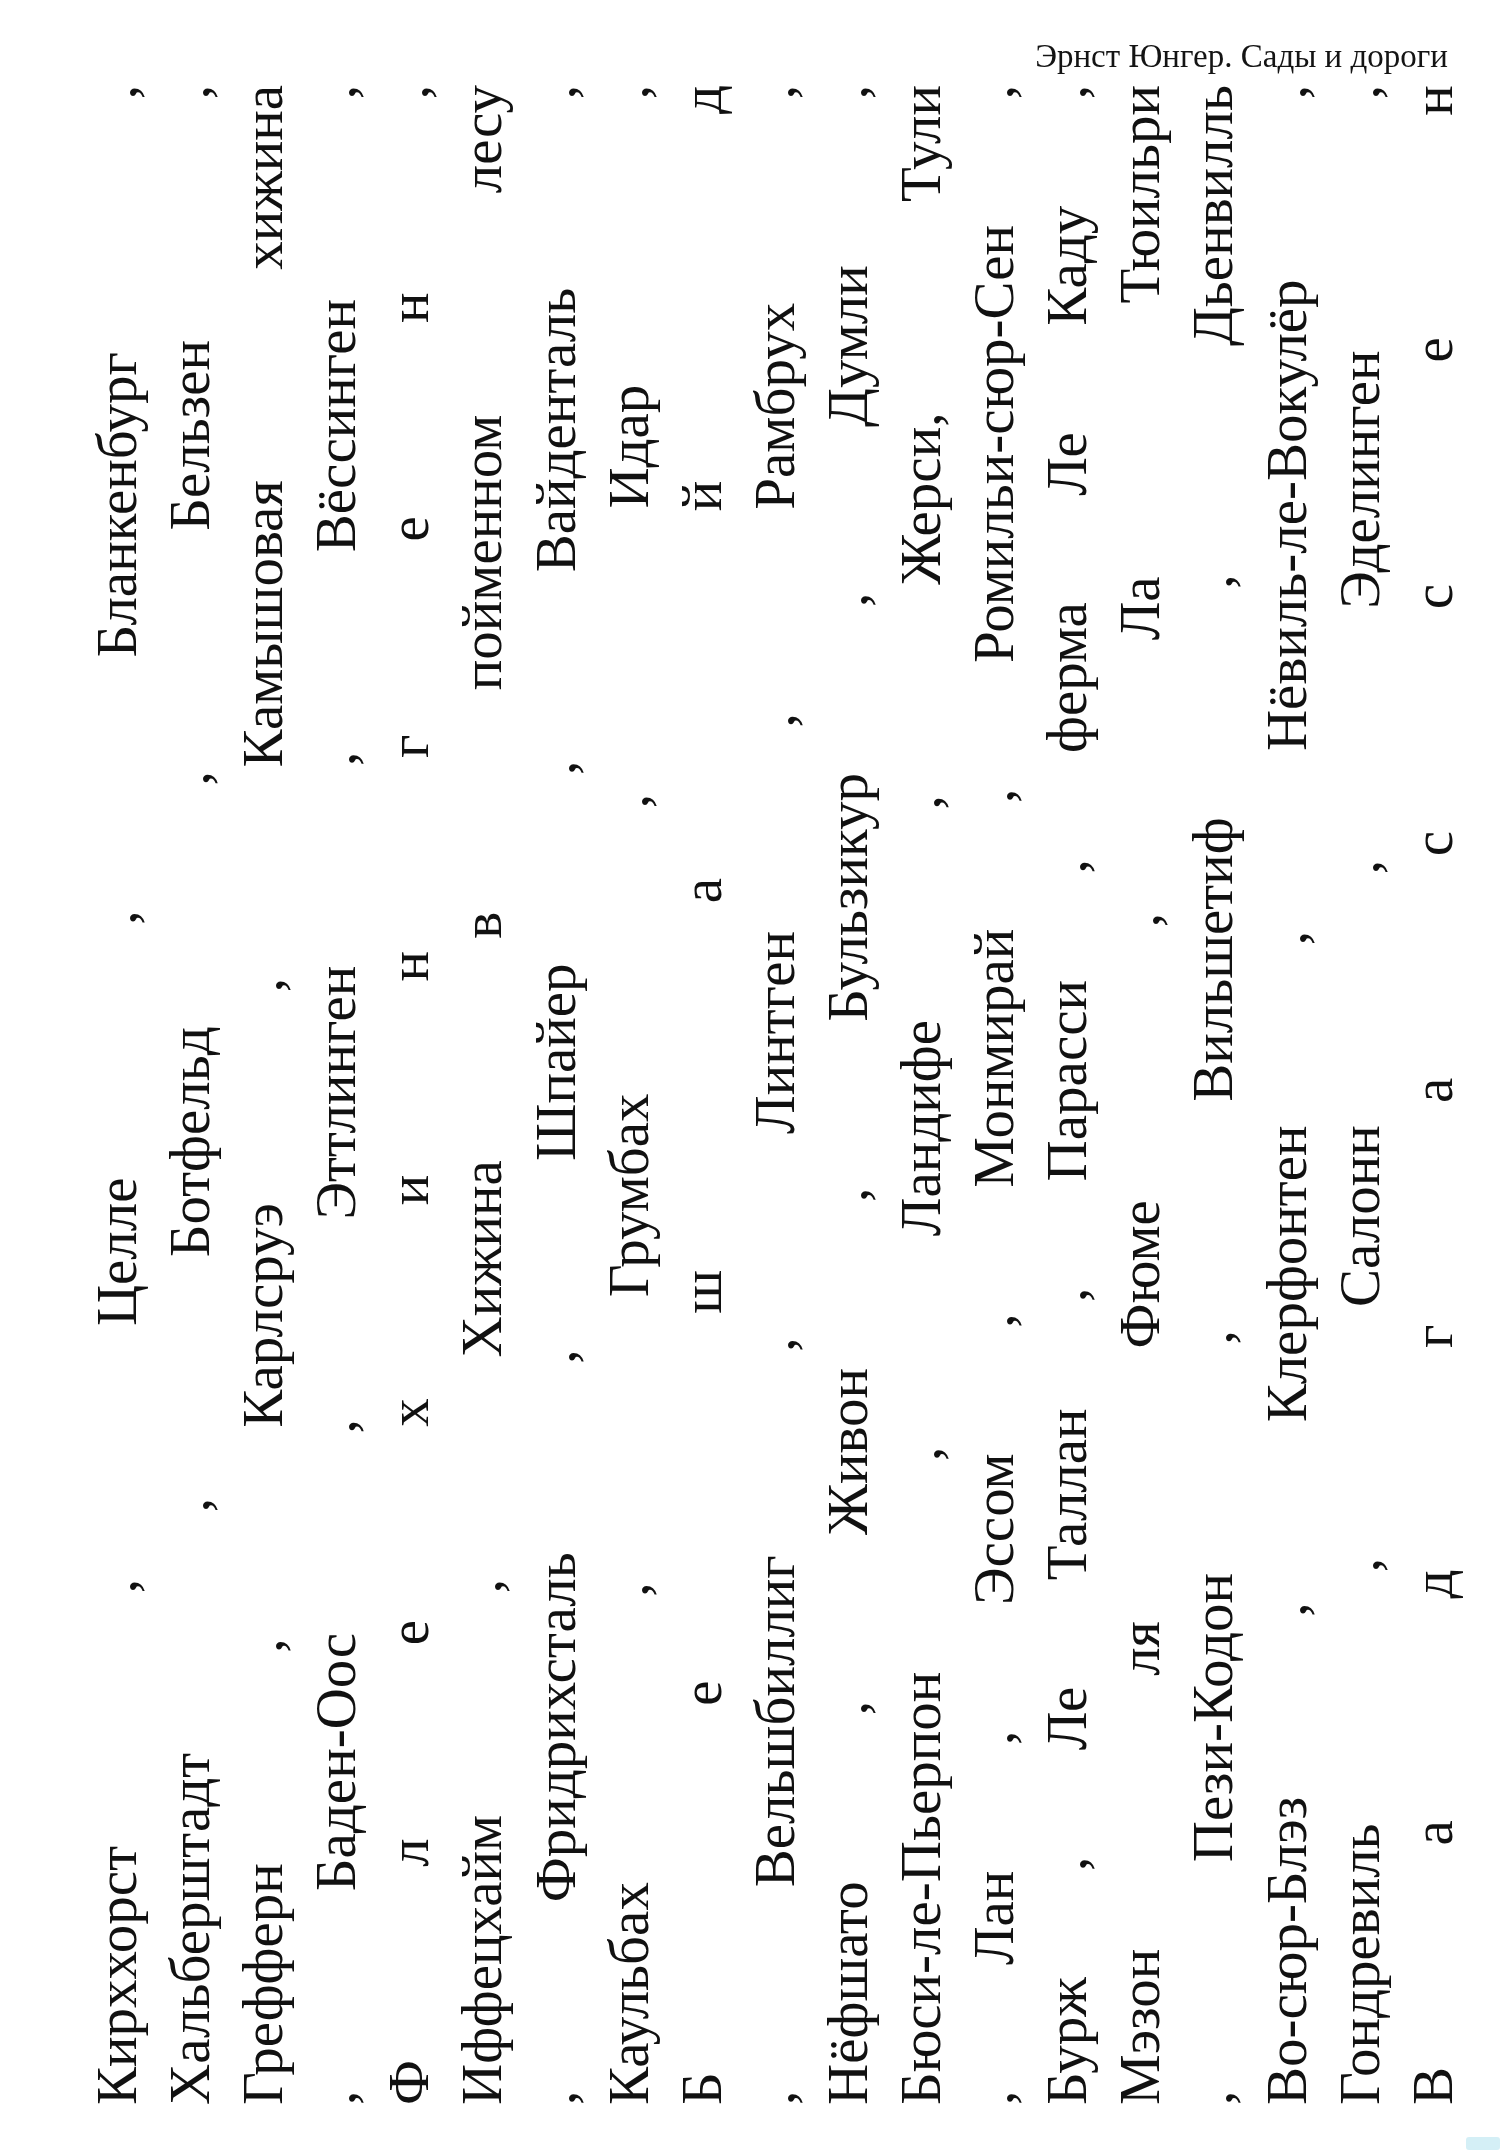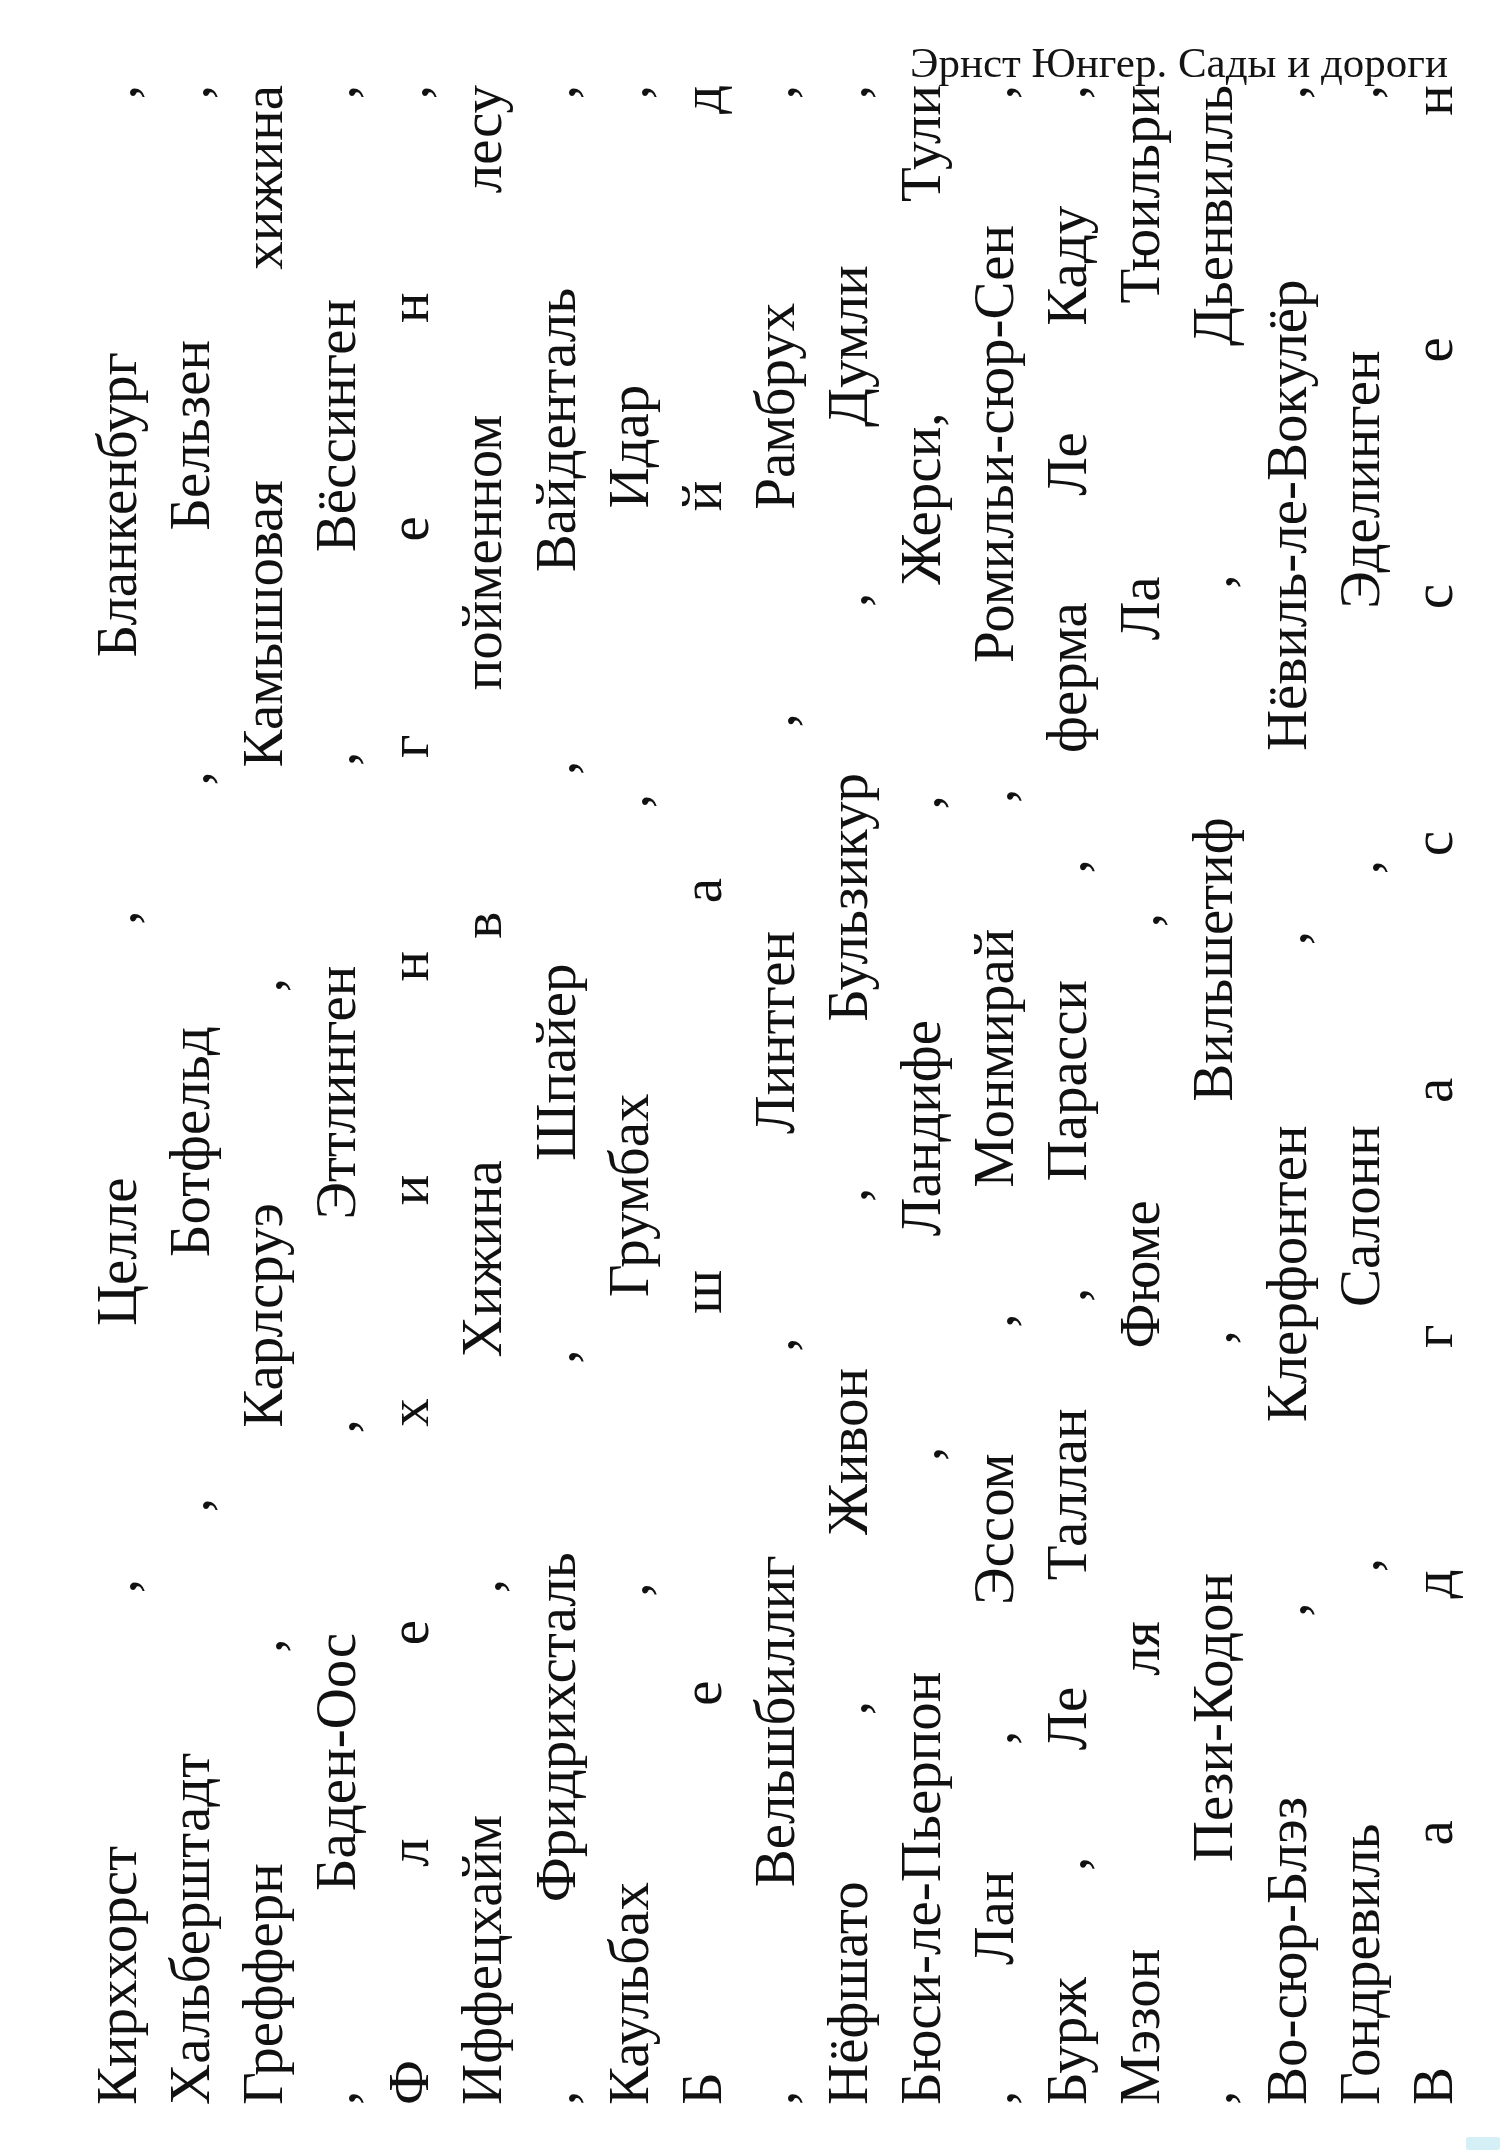--- a/index.html
+++ b/index.html
@@ -12,21 +12,21 @@
     height: 2153px;
     background: #ffffff;
     overflow: hidden;
     font-family: "Liberation Serif", "DejaVu Serif", serif;
     color: #000000;
   }
   .header {
     position: absolute;
     top: 38px;
     right: 52px;
-    font-size: 43px;
+    font-size: 33px;
     white-space: nowrap;
     color: #141414;
   }
   
   .rot-block {
     position: absolute;
     left: 80px;
     top: 85px;
     width: 2020px;   
     height: 1390px;  

